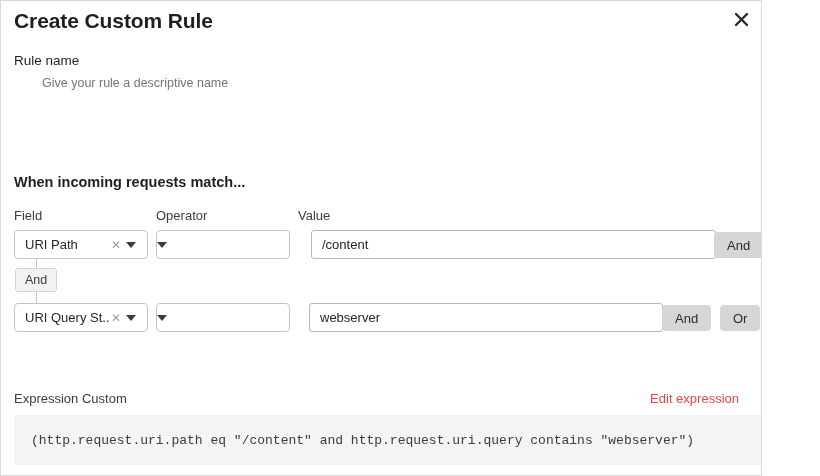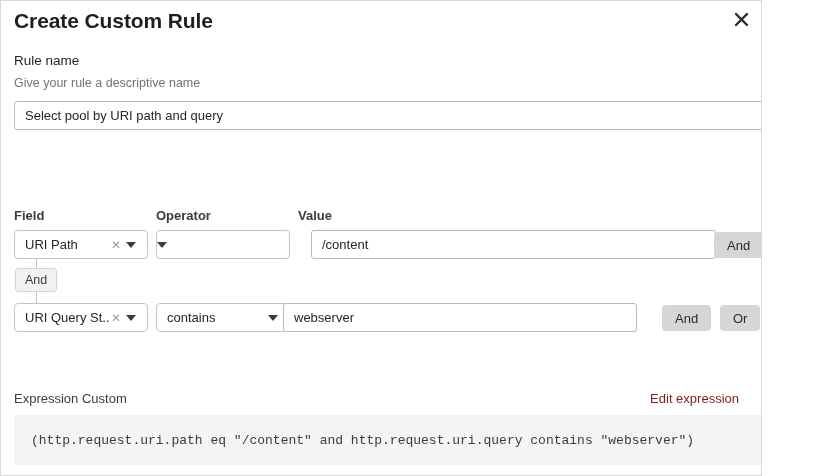--- a/index.html
+++ b/index.html
@@ -51,20 +51,21 @@
   
   .field-label {
     position: absolute;
     font-size: 13.5px;
     color: #1f1f1f;
   }
   .field-help {
     position: absolute;
     font-size: 12.5px;
     color: #757575;
+    margin-left: 28px;
   }
   .rulename-label { left: 13px; top: 52px; }
   .rulename-help  { left: 13px; top: 75px; }
 
   .text-input {
     position: absolute;
     box-sizing: border-box;
     background: #ffffff;
     border: 1px solid #b8b8b8;
     border-radius: 3px;
@@ -90,21 +91,20 @@
     font-weight: bold;
     color: #1f1f1f;
   }
 
   
   .col-head {
     position: absolute;
     top: 207px;
     font-size: 13px;
     color: #3c3c3c;
-    font-weight: bold;
   }
   .col-head-field    { left: 13px; }
   .col-head-operator { left: 155px; }
   .col-head-value    { left: 297px; }
 
   
   .select-box {
     position: absolute;
     box-sizing: border-box;
     height: 29px;
@@ -140,21 +140,21 @@
     border-top: 6px solid #3c3c3c;
     margin-right: 11px;
   }
 
   .field-select-1 { left: 13px;  top: 229px; width: 134px; }
   .op-select-1    { left: 155px; top: 229px; width: 134px; }
   .value-input-1  { left: 297px; top: 229px; width: 405px; height: 29px; margin-left: 13px; }
 
   .field-select-2 { left: 13px;  top: 302px; width: 134px; }
   .op-select-2    { left: 155px; top: 302px; width: 134px; }
-  .value-input-2  { left: 282px; top: 302px; width: 354px; height: 29px; }
+  .value-input-2  { left: 308px; top: 302px; width: 354px; height: 29px; }
 
   
   .op-select .caret { margin-right: 11px; }
 
   
   .logic-btn {
     position: absolute;
     box-sizing: border-box;
     height: 26px;
     background: #d6d6d6;
@@ -218,21 +218,21 @@
     left: 13px;
     top: 390px;
     font-size: 13px;
     color: #3c3c3c;
   }
   .expr-edit-link {
     position: absolute;
     right: 22px;
     top: 390px;
     font-size: 13px;
-    color: #7f1d1d;
+    color: #ef4444;
     text-decoration: none;
     cursor: pointer;
   }
   .expr-code {
     position: absolute;
     left: 13px;
     top: 414px;
     width: 785px;
     height: 50px;
     box-sizing: border-box;
@@ -254,22 +254,22 @@
 
   <div class="panel-title">Create Custom Rule</div>
   <button class="close-btn">
     <svg width="15" height="15" viewBox="0 0 15 15" aria-hidden="true">
       <path d="M2 2 L13 13 M13 2 L2 13" stroke="#2b2b2b" stroke-width="2.4" stroke-linecap="round"></path>
     </svg>
   </button>
 
   <div class="field-label rulename-label">Rule name</div>
   <div class="field-help rulename-help">Give your rule a descriptive name</div>
-  <input class="text-input rulename-input" type="text" value="Select pool by URI path and query" style="">
-
+
+  <div class="section-heading">When incoming requests match...</div>
 
   <div class="col-head col-head-field">Field</div>
   <div class="col-head col-head-operator">Operator</div>
   <div class="col-head col-head-value">Value</div>
 
   <div class="select-box field-select-1">
     <span class="sel-text">URI Path</span>
     <span class="clear-x">✕</span>
     <span class="caret"></span>
   </div>
@@ -291,21 +291,20 @@
   <div class="connector-line"></div>
   <div class="connector-chip">And</div>
 
   <div class="select-box field-select-2">
     <span class="sel-text">URI Query St...</span>
     <span class="clear-x">✕</span>
     <span class="caret"></span>
   </div>
 
   <div class="select-box op-select op-select-2">
-    <span class="sel-text">contains</span>
     <span class="caret"></span>
   </div>
 
   <input class="text-input value-input-2" type="text" value="webserver" style="">
 
   <button class="logic-btn and-btn-2">And</button>
   <button class="logic-btn or-btn-2">Or</button>
 
   <button class="remove-btn remove-btn-2">
     <svg width="14" height="14" viewBox="0 0 14 14" aria-hidden="true">

